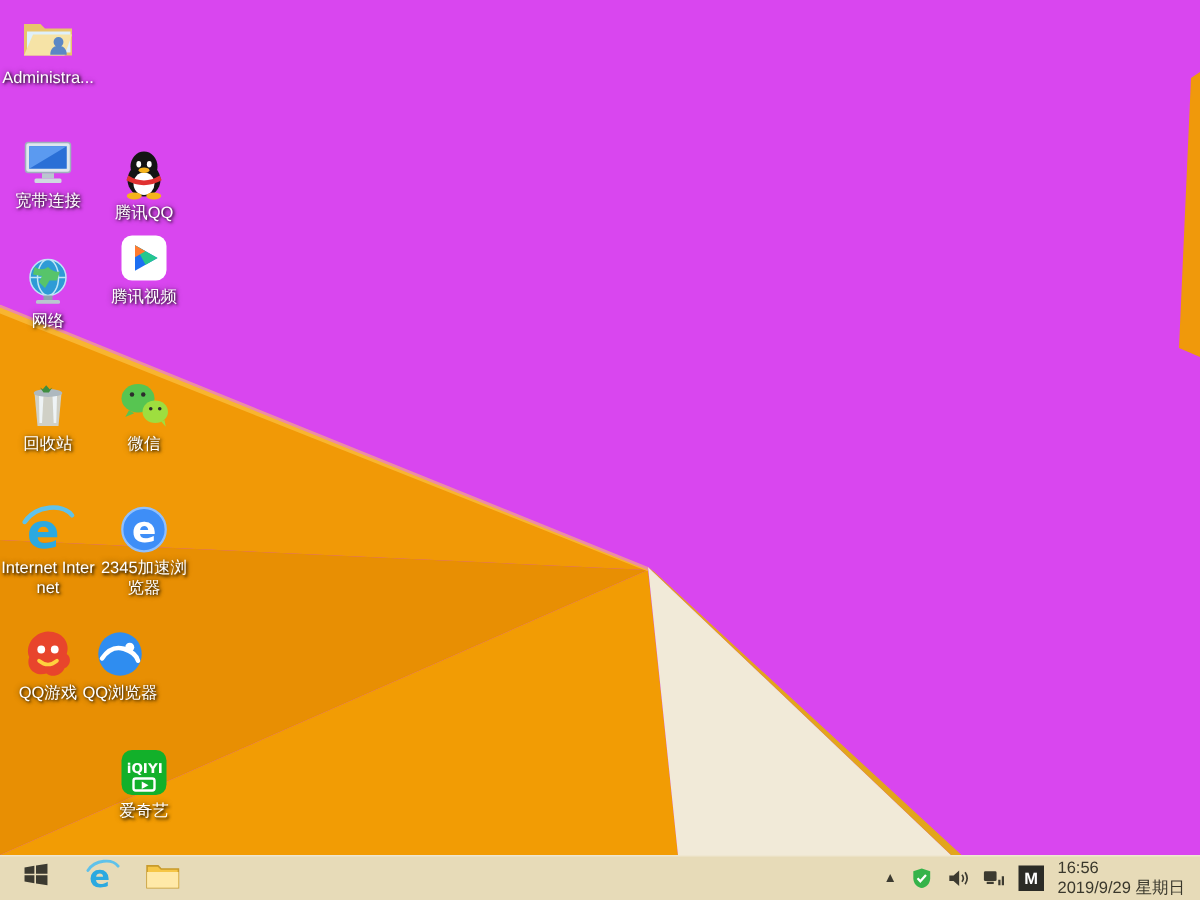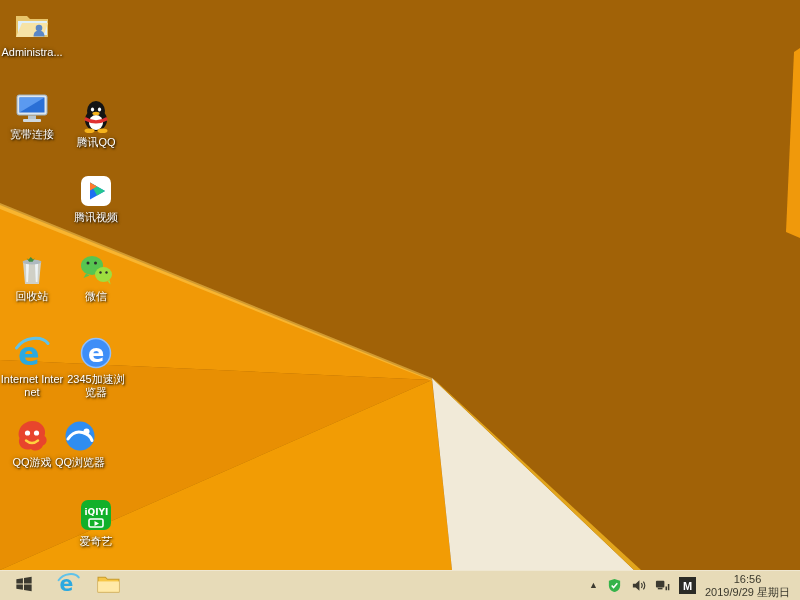--- a/index.html
+++ b/index.html
@@ -1,20 +1,20 @@
 <!DOCTYPE html>
 <html><head>
 <meta charset="utf-8">
 <style>
   * { margin:0; padding:0; box-sizing:border-box; }
   html,body { width:800px; height:600px; overflow:hidden; }
   body { font-family:"Liberation Sans", sans-serif; position:relative; background:#000; }
 
   
-  #desktop { position:absolute; left:0; top:0; width:800px; height:570px; background:#a16207; overflow:hidden; }
+  #desktop { position:absolute; left:0; top:0; width:800px; height:570px; background:#d946ef; overflow:hidden; }
   .layer { position:absolute; left:0; top:0; width:800px; height:570px; }
   .wp-band-a   { background:#F19906; clip-path:polygon(0px 205px, 432px 380px, 0px 360px); }
   .wp-band-b   { background:#E88F03; clip-path:polygon(0px 360px, 432px 380px, 0px 570px); }
   .wp-strip    { background:#F29C04; clip-path:polygon(432px 380px, 0px 570px, 452px 570px); }
   .wp-hilite   { background:rgba(255,210,90,.5); clip-path:polygon(0px 203px, 432px 378px, 432px 381px, 0px 209px); }
   .wp-cream    { background:#F1EAD8; clip-path:polygon(432px 378px, 452px 570px, 634px 570px); }
   .wp-crease   { background:#E2A51C; clip-path:polygon(432px 378px, 634px 570px, 641px 570px, 436px 381px); }
   .wp-right    { background:#F0990B; clip-path:polygon(794px 52px, 800px 48px, 800px 238px, 786px 232px); }
 
   
@@ -29,21 +29,21 @@
              background:#E7DBB8; border-top:1px solid rgba(255,255,255,.35);
              display:flex; align-items:center; }
   .tb-btn { height:30px; display:flex; align-items:center; justify-content:center; }
   #start-button { width:48px; }
   .tb-app { width:40px; }
   #tray { margin-left:auto; display:flex; align-items:center; gap:9px; padding-right:10px; }
   .tray-ic { display:flex; align-items:center; justify-content:center; }
   .chev { font-size:9px; color:#3c3a30; line-height:1; }
   .ime-badge { width:17px; height:17px; background:#2b2b26; color:#fff; font-size:11px; font-weight:bold;
                display:flex; align-items:center; justify-content:center; }
-  .clock { font-size:11px; line-height:13px; color:#3a382c; text-align:center; white-space:nowrap; }
+  .clock { font-size:11px; line-height:13px; color:#3a382c; white-space:nowrap; }
 </style>
 </head>
 <body>
 
 <div id="desktop">
   <div class="layer wp-band-a"></div>
   <div class="layer wp-band-b"></div>
   <div class="layer wp-strip"></div>
   <div class="layer wp-hilite"></div>
   <div class="layer wp-cream"></div>
@@ -69,20 +69,32 @@
         <rect x="3" y="5" width="30" height="20" rx="2" fill="#dfe7ee" stroke="#9fb0bd"></rect>
         <rect x="5.5" y="7.5" width="25" height="15" fill="#2a6fd6"></rect>
         <path d="M5.5 7.5 h25 l-25 15 Z" fill="#5b9af0"></path>
         <rect x="14" y="25.5" width="8" height="3.5" fill="#b9c6cf"></rect>
         <rect x="9" y="29" width="18" height="3" rx="1" fill="#cfd9e0"></rect>
       </svg>
     </div>
     <div class="lbl">宽带连接</div>
   </div>
 
+  <div class="icon-cell" style="left:0px;top:170px">
+    <div class="ico">
+      <svg viewBox="0 0 36 36" width="36" height="36">
+        <circle cx="18" cy="15" r="12" fill="#2e9bd6"></circle>
+        <path d="M18 3 a12 12 0 0 0 0 24 a12 12 0 0 0 0 -24 M6 15 h24 M18 3 a7 12 0 0 0 0 24 M18 3 a7 12 0 0 1 0 24" stroke="#bfe6f7" stroke-width="1" fill="none"></path>
+        <path d="M9 8 q5 3 9 0 q4 4 8 3 l-2 6 h-5 l-3 5 -4 -4 2 -4 -6 -1 Z" fill="#57c46a"></path>
+        <rect x="15" y="27" width="6" height="3" fill="#8fa3b0"></rect>
+        <rect x="10" y="30" width="16" height="2.5" rx="1" fill="#b9c6cf"></rect>
+      </svg>
+    </div>
+    <div class="lbl">网络</div>
+  </div>
 
   <div class="icon-cell" style="left:0px;top:252px">
     <div class="ico">
       <svg viewBox="0 0 36 36" width="36" height="36">
         <path d="M9 10 L27 10 L25 32 L11 32 Z" fill="#ccd6db" opacity="0.9"></path>
         <path d="M12 12 L15 12 L14 30 L12.3 30 Z" fill="#eef3f5"></path>
         <path d="M21 12 L24 12 L23.5 30 L21.8 30 Z" fill="#eef3f5"></path>
         <ellipse cx="18" cy="10" rx="9.5" ry="2.6" fill="#aeb9bf"></ellipse>
         <path d="M14.5 7.5 l2.3 -2.6 2.3 2.6 1.8 -1.2 -2.3 3.4 h-3.6 l-2.3 -3.4 Z" fill="#3e8e41"></path>
       </svg>
@@ -124,21 +136,21 @@
         <ellipse cx="21.5" cy="11.5" rx="1.6" ry="2.1" fill="#fff"></ellipse>
         <ellipse cx="18" cy="15.5" rx="3.6" ry="1.8" fill="#f5b31c"></ellipse>
         <path d="M7.5 19 q10.5 6.5 21 0 l1.3 3.2 q-12 6.5 -23.6 0 Z" fill="#e03131"></path>
         <ellipse cx="11.5" cy="32.7" rx="5" ry="2.3" fill="#f5b31c"></ellipse>
         <ellipse cx="24.5" cy="32.7" rx="5" ry="2.3" fill="#f5b31c"></ellipse>
       </svg>
     </div>
     <div class="lbl">腾讯QQ</div>
   </div>
 
-  <div class="icon-cell" style="left:64px;top:173px">
+  <div class="icon-cell" style="left:64px;top:154px">
     <div class="ico">
       <svg viewBox="0 0 36 36" width="36" height="36">
         <rect x="3" y="3" width="30" height="30" rx="7" fill="#fff"></rect>
         <path d="M12 9.5 L27 18 L12 26.5 Z" fill="#1d6ff2"></path>
         <path d="M12 9.5 L27 18 L19 22.5 Z" fill="#24c78e"></path>
         <path d="M12 9.5 L19 13.5 L12 17.5 Z" fill="#ff7a2f"></path>
       </svg>
     </div>
     <div class="lbl">腾讯视频</div>
   </div>

